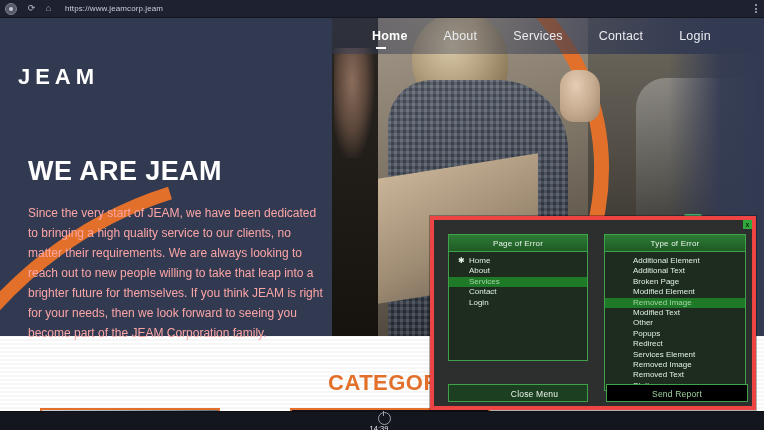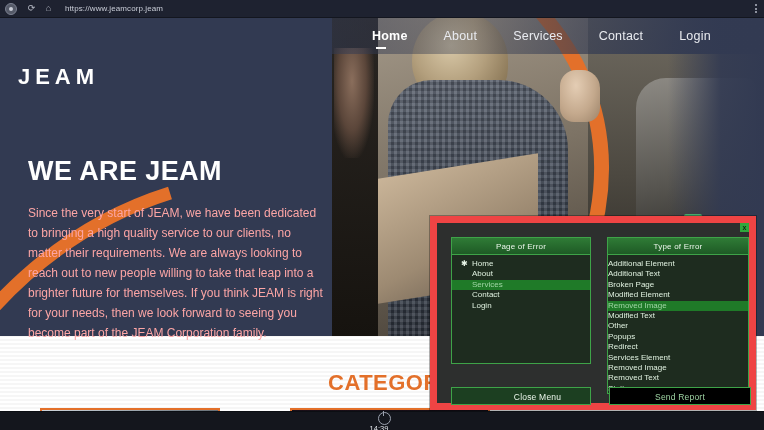--- a/index.html
+++ b/index.html
@@ -201,21 +201,21 @@
     width: 100%; height: 100%;
     background: #120d14;
     background-image:
       repeating-linear-gradient(0deg, rgba(0,0,0,0) 0 2px, rgba(255,255,255,.03) 2px 3px),
       linear-gradient(90deg,#1a0f18 0%,#140d16 100%);
   }
 
   
   .dialog {
     position: absolute; left: 430px; top: 216px; width: 326px; height: 194px;
-    background: #2d2f2e; border: 7px solid #ef4444;
+    background: #2d2f2e; border: 4px solid #ef4444;
     z-index: 60;
     box-shadow: 0 0 0 1px rgba(0,0,0,.3);
   }
   .dlg-titlebar {
     position: absolute; left:0; top:0; width: 100%; height: 9px;
     display: flex; justify-content: flex-end; align-items: center;
   }
   .dlg-close {
     width: 9px; height: 9px; background: #2fa83c; color: #0b2a10;
     font-size: 7px; line-height: 9px; text-align: center; font-weight: bold;
@@ -232,21 +232,21 @@
   }
   .panel-list { padding: 4px 0 4px 0; }
   .opt {
     font-size: 8px; line-height: 10.4px; color: #dff0df;
     padding: 0 6px 0 20px; white-space: nowrap; position: relative;
   }
   .opt .star {
     position: absolute; left: 9px; top: -0.5px; font-size: 8px; color: #e8f6e8;
   }
   .opt.selected { background: #1f7a28; color: #9fd5a4; }
-  .opt-r { padding-left: 0; }
+  .opt-r { padding-left: 28px; }
 
   .panel-left  { left: 14px; top: 14px; width: 140px; height: 127px; }
   .panel-right { left: 170px; top: 14px; width: 142px; height: 157px; }
 
   .dlg-btn {
     position: absolute; height: 18px; border: 1px solid #3ea348;
     font-size: 8.5px; text-align: center; line-height: 18px; letter-spacing: .2px;
   }
   .btn-close-menu {
     left: 14px; top: 164px; width: 140px;

